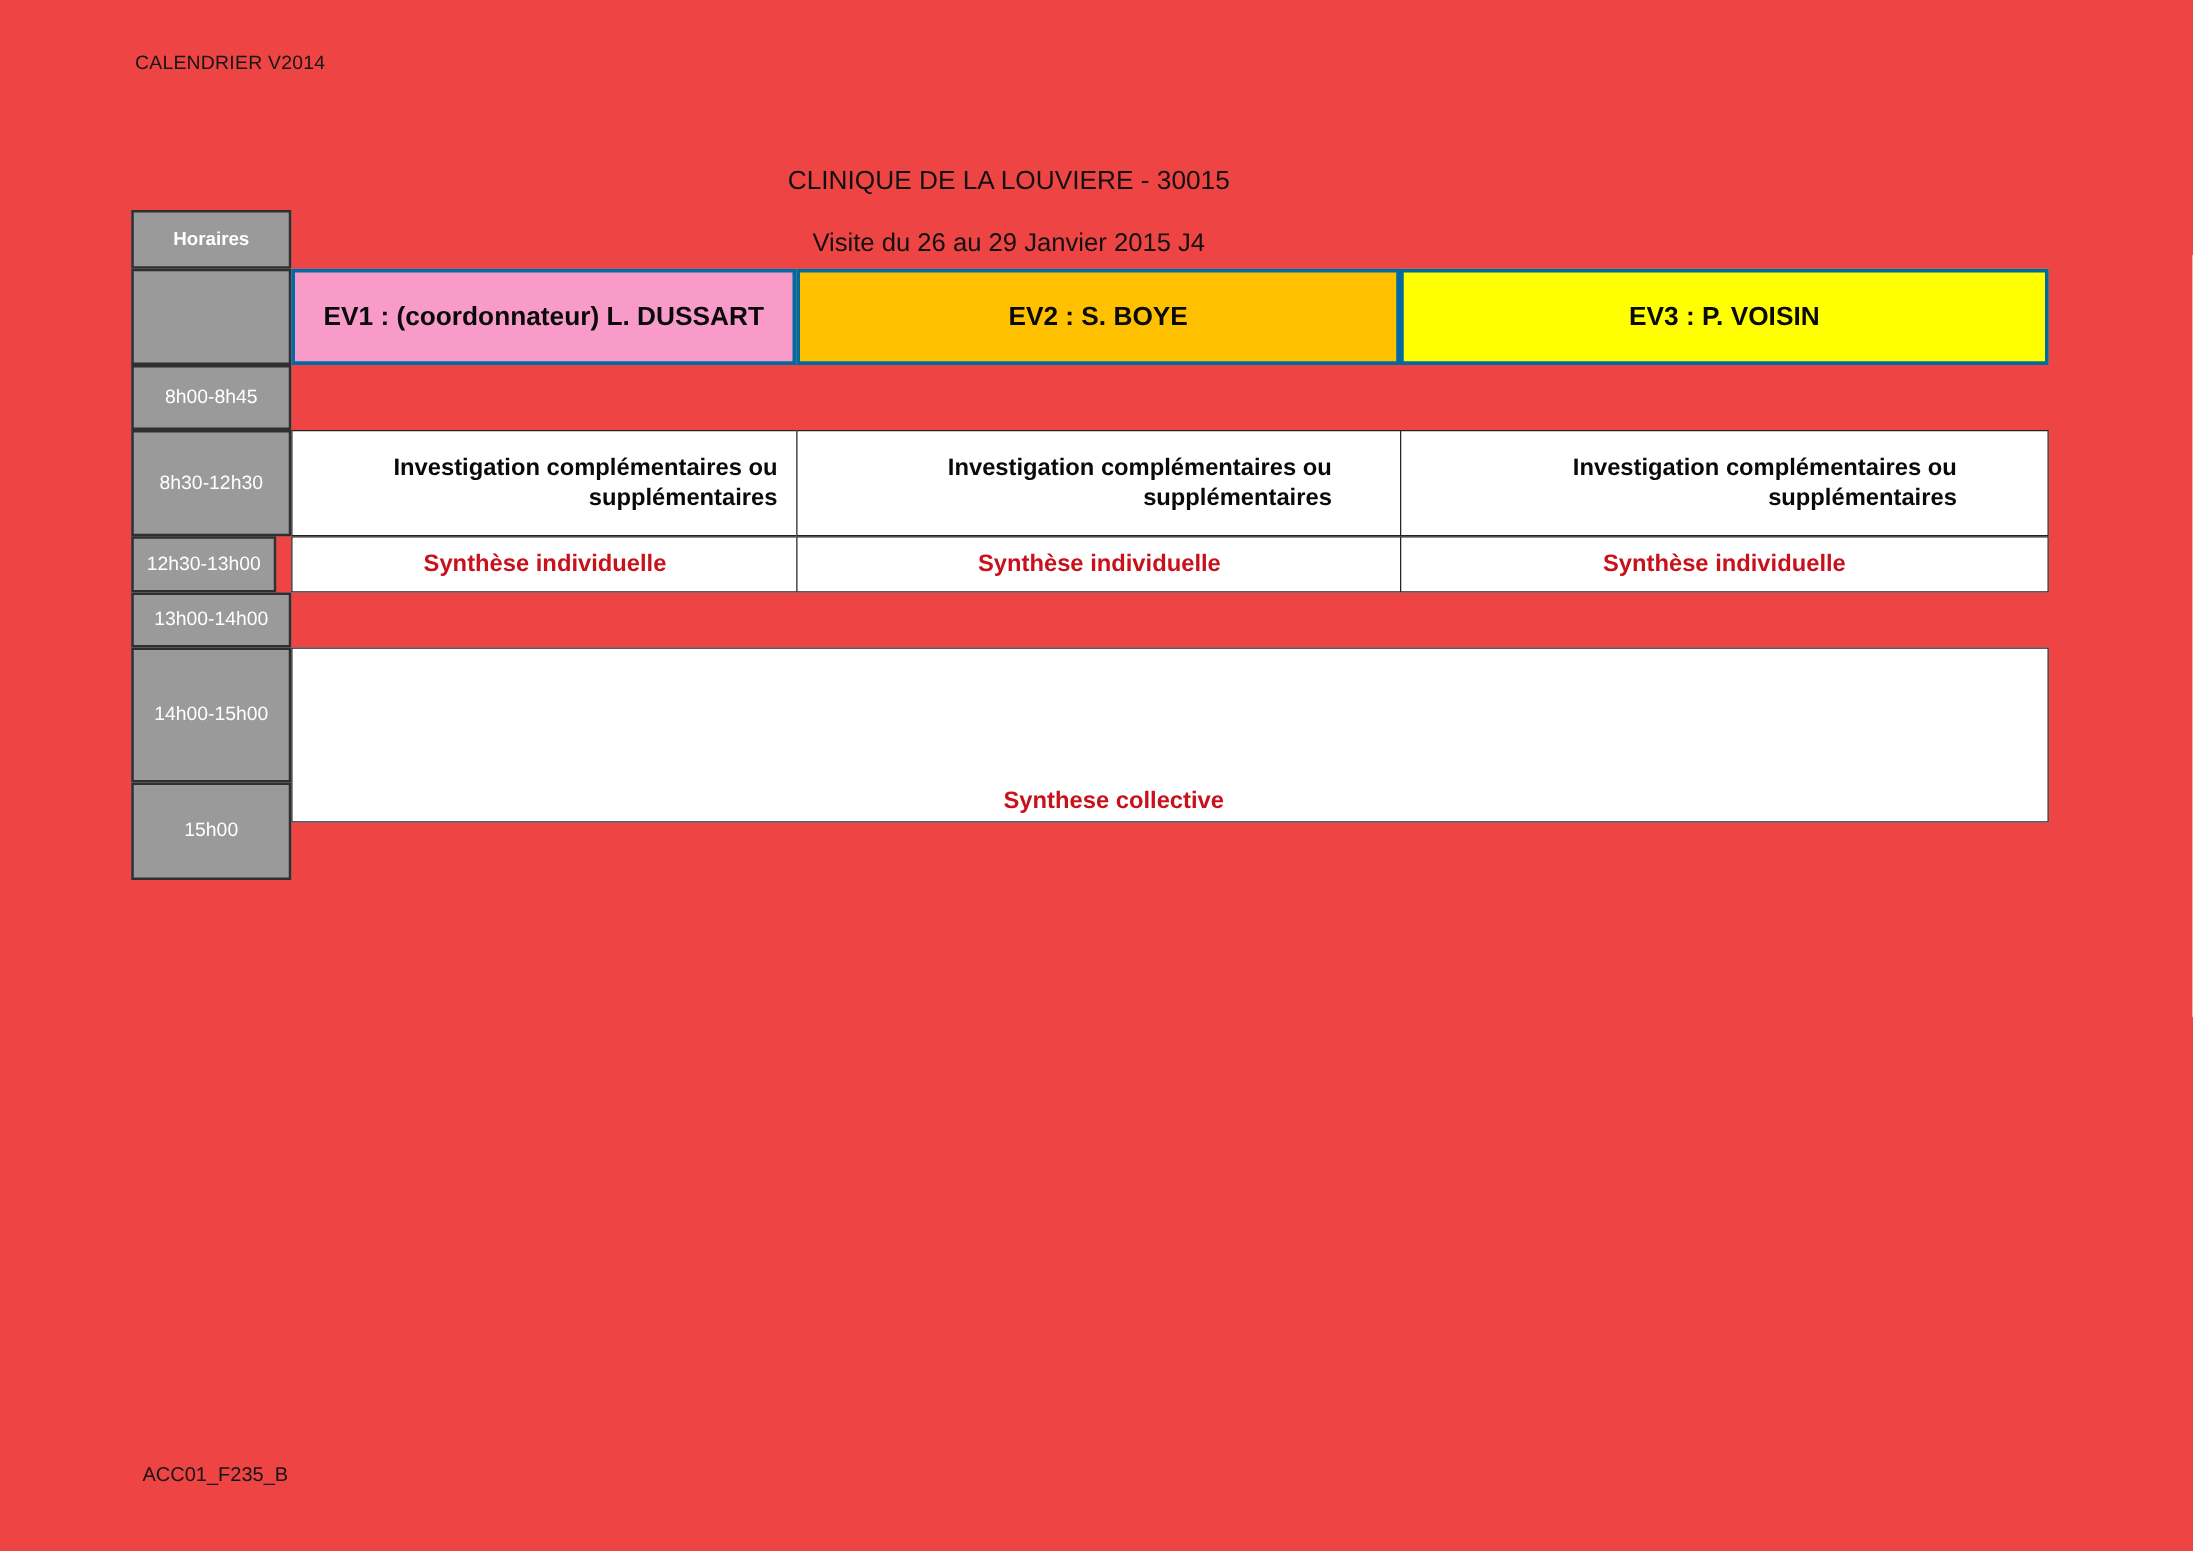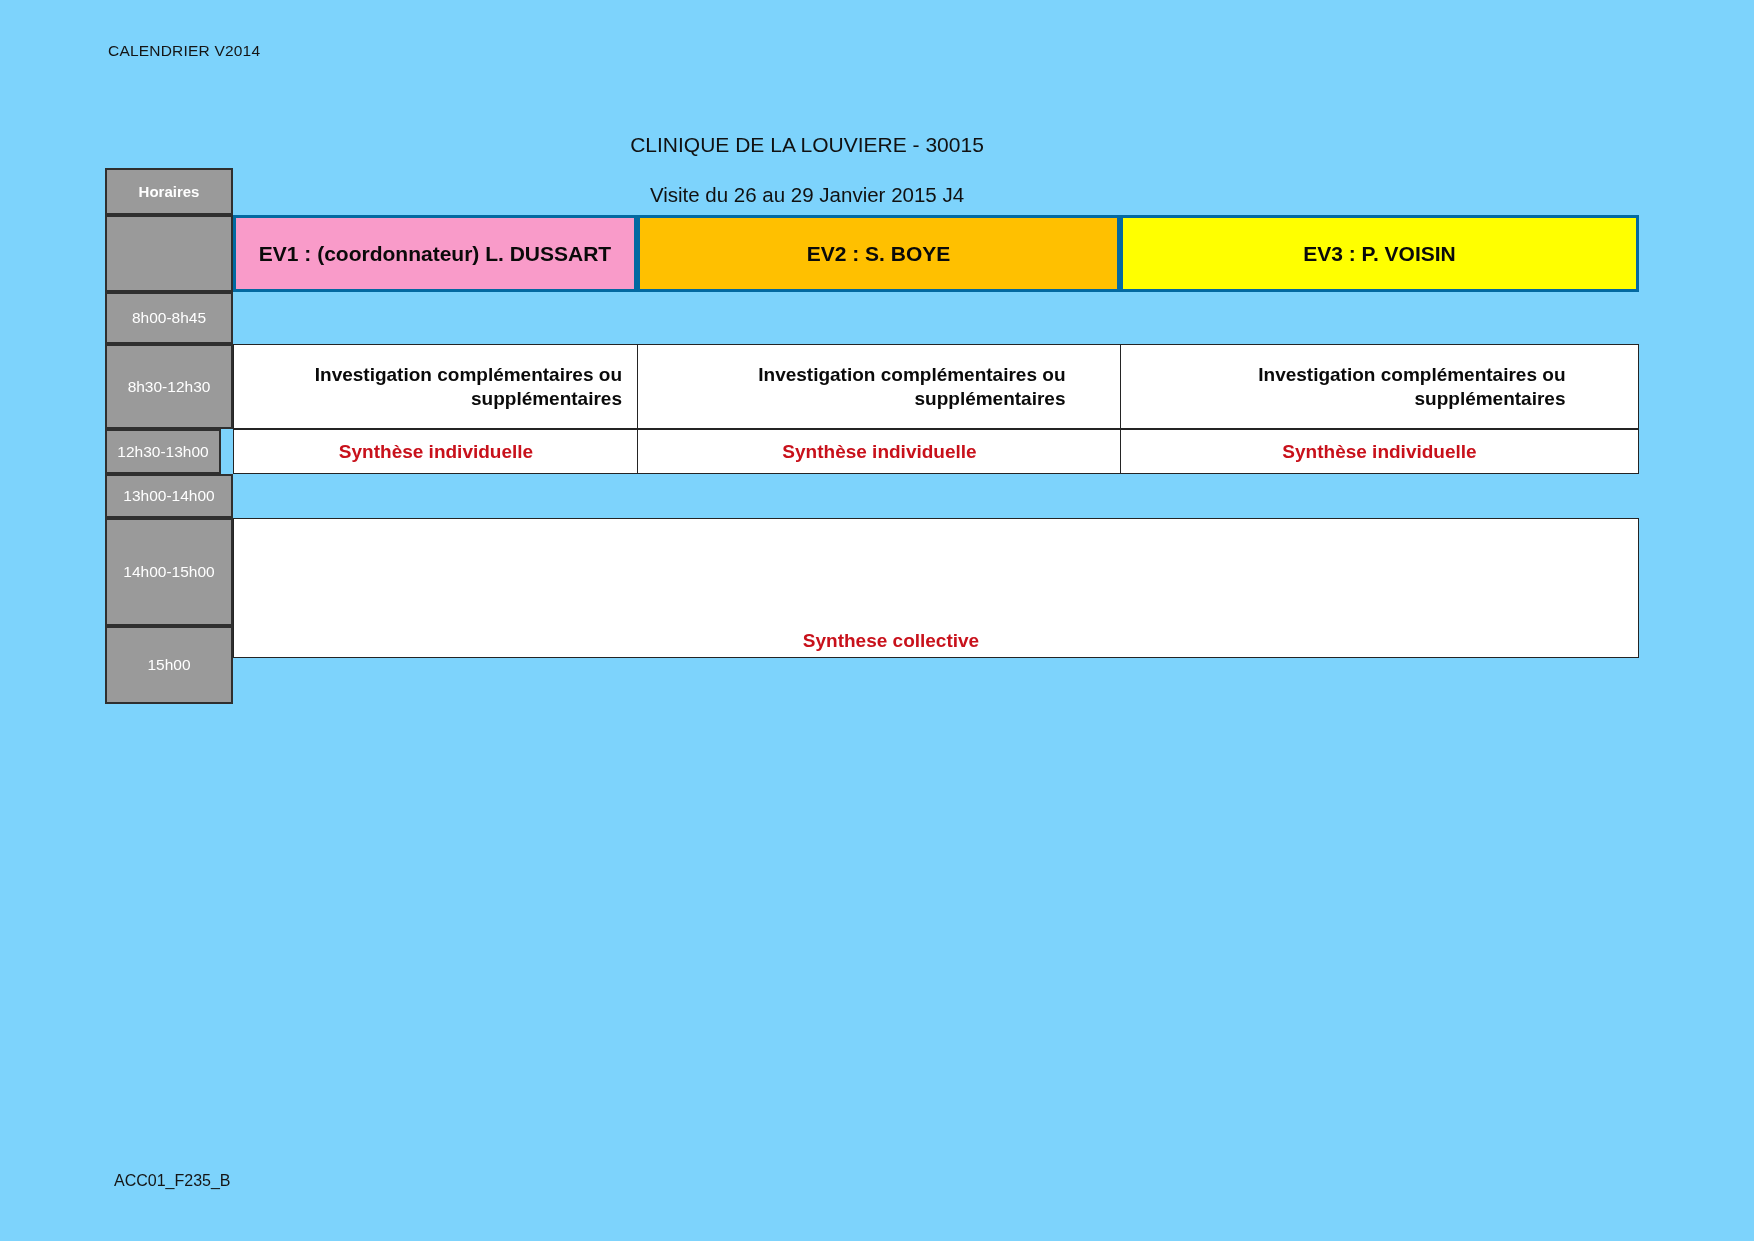--- a/index.html
+++ b/index.html
@@ -1,19 +1,19 @@
 <!DOCTYPE html>
 <html><head>
 <meta charset="utf-8">
 <style>
   html,body{margin:0;padding:0;background:#ffffff;}
   .page{
     position:relative;
     width:1754px;height:1241px;
-    background:#7dd3fc;
+    background:#ef4444;
     font-family:"Liberation Sans","DejaVu Sans",sans-serif;
     color:#1a1a1a;
     overflow:hidden;
     --gray:#9A9A9A;
     --red:#C8111B;
     --col0:#F99BC9;
     --col1:#FFC000;
     --col2:#FFFF00;
   }
   .abs{position:absolute;box-sizing:border-box;}

